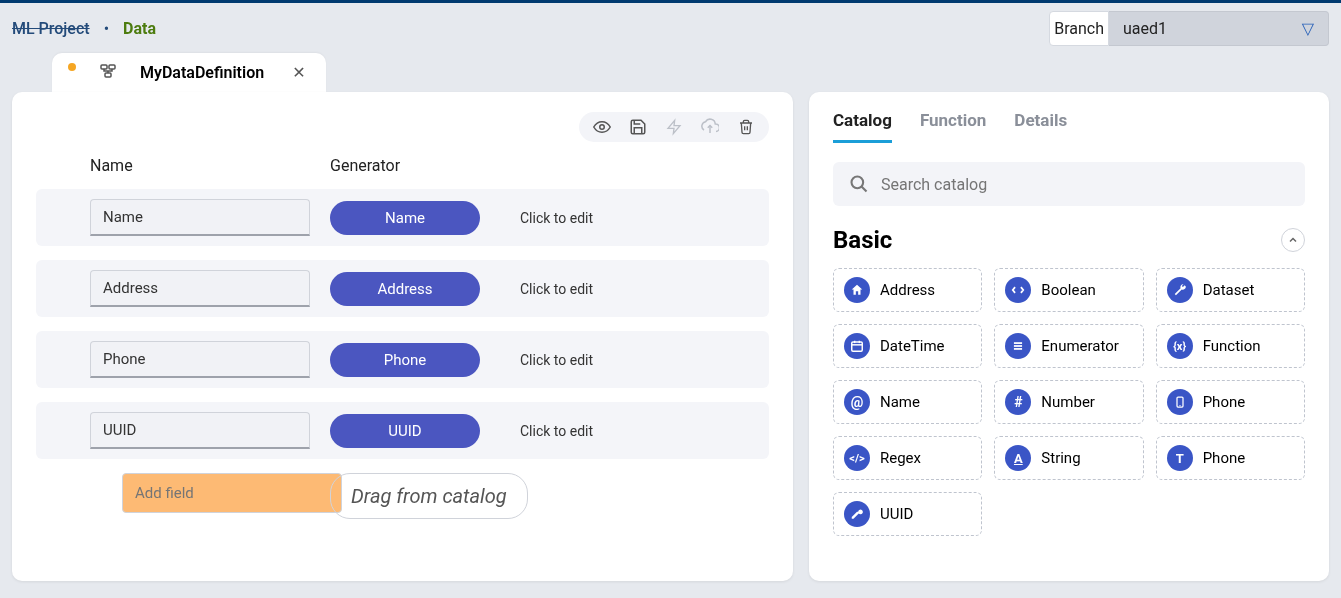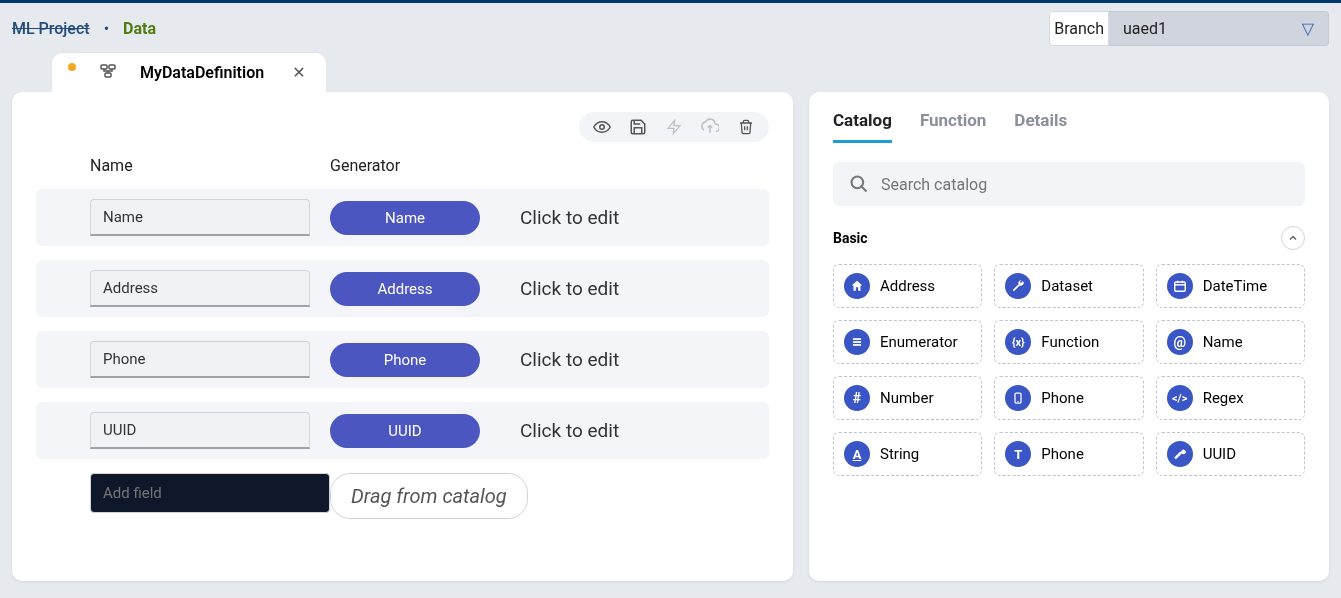--- a/index.html
+++ b/index.html
@@ -23,32 +23,32 @@
 .panel { background: #fff; border-radius: 10px; box-shadow: 0 1px 3px rgba(0,0,0,0.08); overflow: hidden; }
 .left-panel { flex: 1; padding: 20px 24px; display: flex; flex-direction: column; }
 .toolbar { display: flex; justify-content: flex-end; margin-bottom: 14px; }
 .toolbar-inner { background: #f3f4f8; border-radius: 20px; padding: 6px 14px; display: flex; gap: 18px; align-items: center; }
 .toolbar-inner .ticn { width: 18px; height: 18px; color: #555; cursor: pointer; display:flex; align-items:center; justify-content:center; }
 .toolbar-inner .ticn.dim { color: #bcc0c8; }
 .grid-header { display: grid; grid-template-columns: 280px 180px 1fr; padding: 0 14px 14px 14px; font-size: 16px; color: #222; }
 .grid-row { display: grid; grid-template-columns: 280px 180px 1fr; align-items: center; background: #f4f5f9; border-radius: 6px; padding: 10px 14px; margin-bottom: 14px; }
 .name-input { background: #f1f2f6; border: 1px solid #d0d3da; border-bottom: 2px solid #9ea2ab; border-radius: 4px 4px 0 0; padding: 8px 12px; font-size: 15px; color: #333; width: 220px; }
 .gen-chip { background: #4b56c0; color: #fff; border-radius: 20px; padding: 8px 0; text-align: center; font-size: 15px; width: 150px; cursor: pointer; }
-.click-edit { color: #333; font-size: 19px; padding-left: 10px; cursor: pointer; }
+.click-edit { color: #333; font-size: 14px; padding-left: 10px; cursor: pointer; }
 .add-row { display: grid; grid-template-columns: 280px 1fr; gap: 0; padding: 0 14px; }
-.add-input { background: #0f172a; border: 1px solid #d0d3da; border-radius: 4px; padding: 10px 12px; font-size: 15px; color: #666; width: 240px; }
+.add-input { background: #fdba74; border: 1px solid #d0d3da; border-radius: 4px; padding: 10px 12px; font-size: 15px; color: #666; width: 220px; margin-left: 32px; }
 .drag-chip { border: 1px solid #d0d3da; border-radius: 20px; padding: 10px 20px; font-style: italic; color: #555; font-size: 20px; width: fit-content; margin-left: 0; }
 .right-panel { width: 520px; padding: 18px 24px; display: flex; flex-direction: column; }
 .rtabs { display: flex; gap: 28px; border-bottom: 1px solid transparent; margin-bottom: 18px; }
 .rtab { font-size: 17px; font-weight: 700; color: #8a8f99; padding-bottom: 10px; cursor: pointer; }
 .rtab.active { color: #222; border-bottom: 3px solid #1b9ed8; }
 .search-box { background: #f3f4f8; border-radius: 6px; padding: 12px 16px; display: flex; align-items: center; gap: 12px; margin-bottom: 20px; }
 .search-box input { border: none; background: transparent; outline: none; font-size: 16px; color: #555; flex: 1; }
 .cat-header { display: flex; justify-content: space-between; align-items: center; margin-bottom: 14px; }
-.cat-title { font-size: 14px; font-weight: 700; }
+.cat-title { font-size: 24px; font-weight: 700; }
 .cat-chev { width: 24px; height: 24px; border: 1px solid #d0d3da; border-radius: 50%; display: flex; align-items: center; justify-content: center; color: #666; cursor: pointer; }
 .cat-grid { display: grid; grid-template-columns: repeat(3, 1fr); gap: 12px; }
 .cat-item { border: 1px dashed #bfc4ce; border-radius: 6px; padding: 8px 10px; display: flex; align-items: center; gap: 10px; cursor: grab; font-size: 15px; }
 .cat-icon { width: 26px; height: 26px; min-width:26px; background: #3a55c6; border-radius: 50%; display: flex; align-items: center; justify-content: center; color: #fff; font-size: 13px; font-weight: bold; }
 svg { display: block; }
 </style>
 </head>
 <body>
 
 <div class="top-bar">
@@ -190,20 +190,28 @@
         <div class="cat-item">
           <div class="cat-icon">
             <svg width="14" height="14" viewBox="0 0 24 24" fill="currentColor">
               <path d="M12 3l9 8h-3v9h-4v-6h-4v6H6v-9H3z"></path>
             </svg>
           </div>
           <span>Address</span>
         </div>
         <div class="cat-item">
           <div class="cat-icon">
+            <svg width="14" height="14" viewBox="0 0 24 24" fill="none" stroke="currentColor" stroke-width="3">
+              <path d="M7 7l-4 5 4 5M17 7l4 5-4 5"></path>
+            </svg>
+          </div>
+          <span>Boolean</span>
+        </div>
+        <div class="cat-item">
+          <div class="cat-icon">
             <svg width="14" height="14" viewBox="0 0 24 24" fill="currentColor">
               <path d="M22 6a5 5 0 0 1-7 5L5 21l-2-2L13 9a5 5 0 0 1 5-7l-3 3 2 2 3-3z"></path>
             </svg>
           </div>
           <span>Dataset</span>
         </div>
         <div class="cat-item">
           <div class="cat-icon">
             <svg width="14" height="14" viewBox="0 0 24 24" fill="none" stroke="currentColor" stroke-width="2.5">
               <rect x="3" y="5" width="18" height="16" rx="2"></rect>

